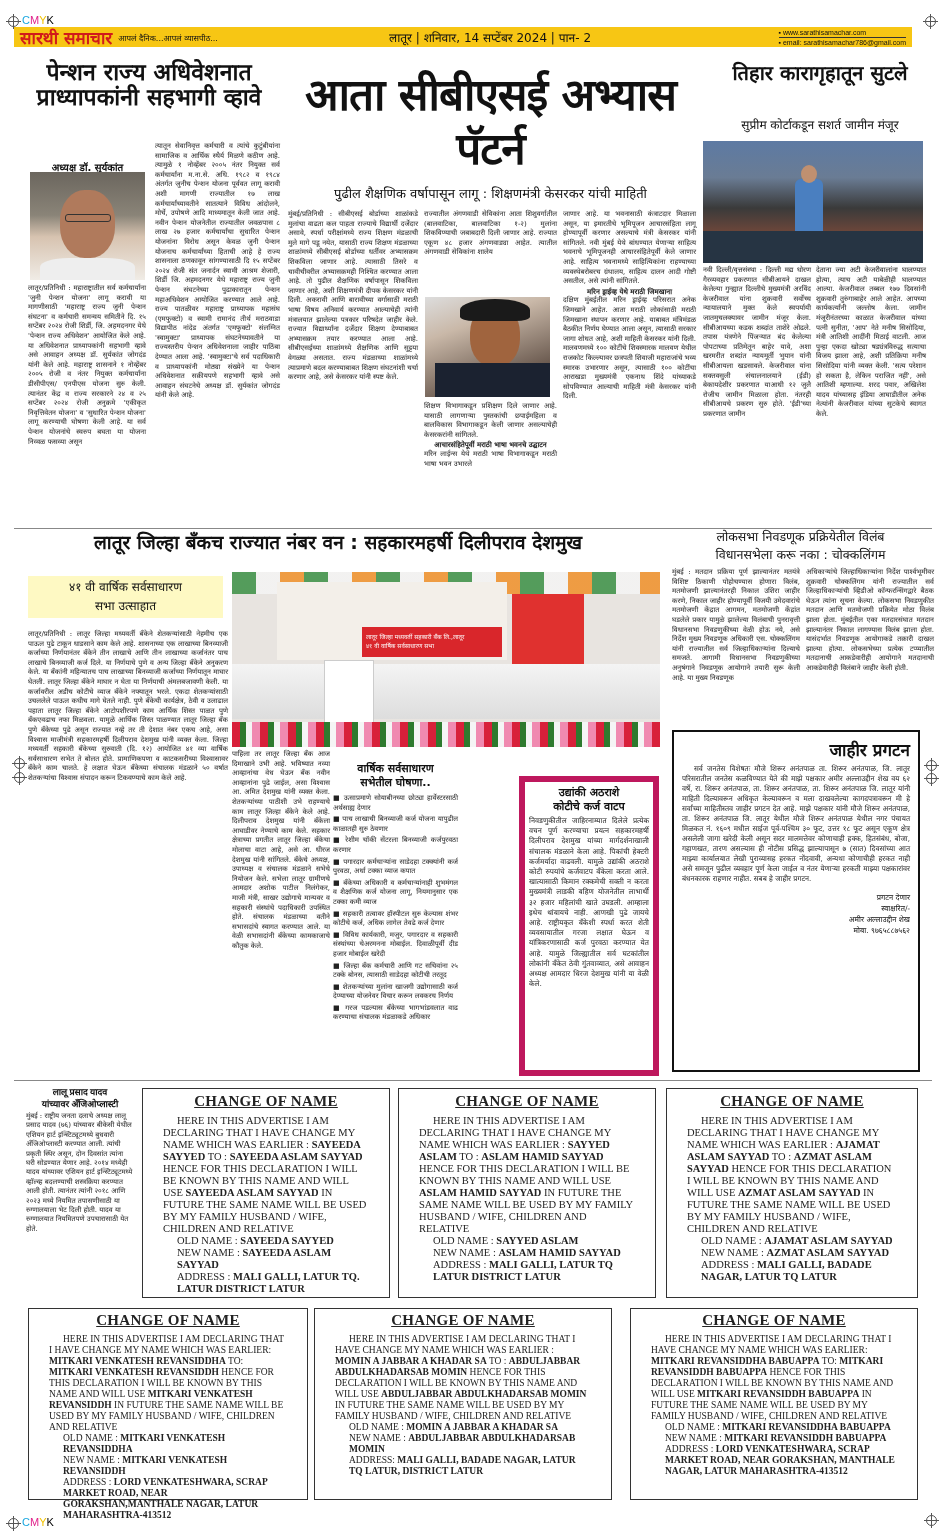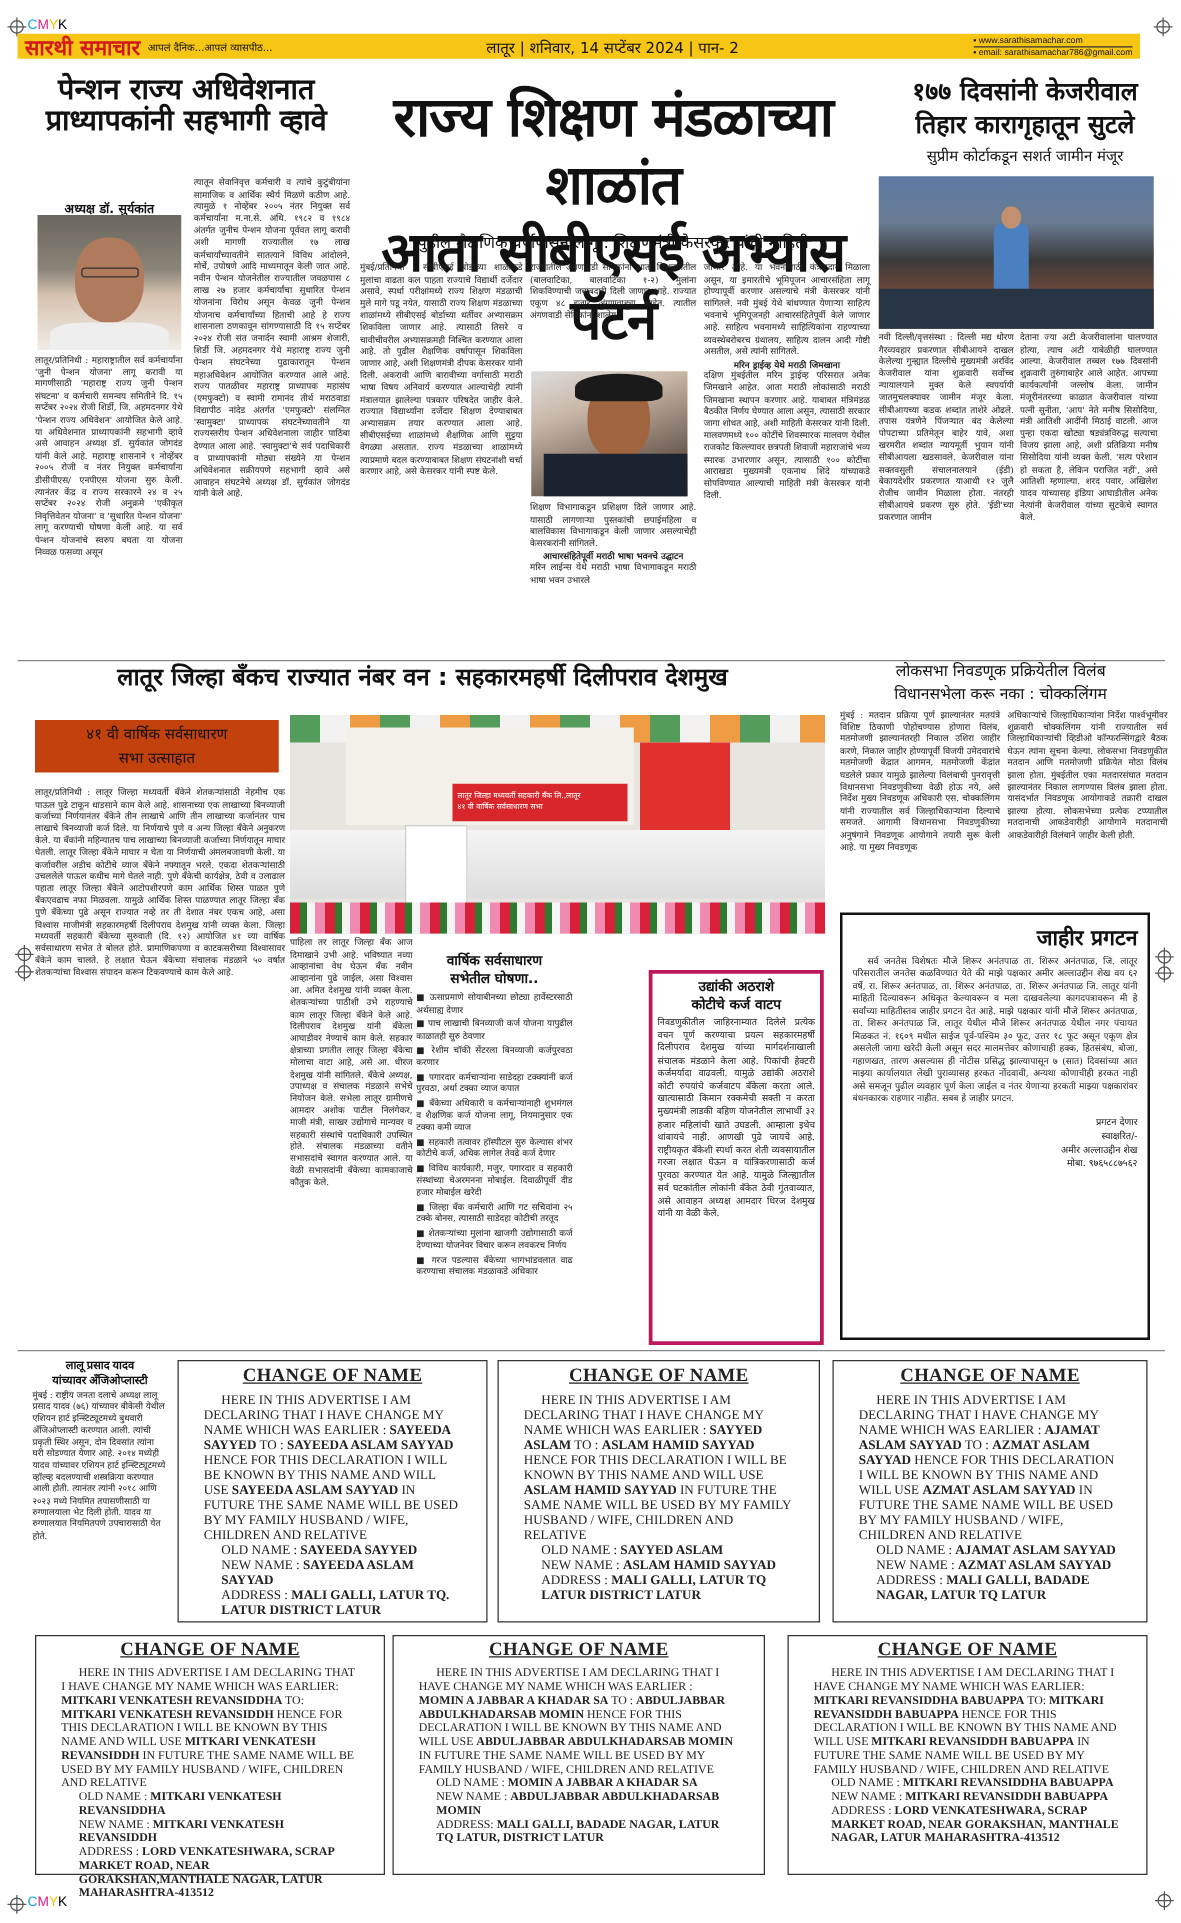--- a/index.html
+++ b/index.html
@@ -14,21 +14,21 @@
   .brand{color:#d11b1b;font-weight:bold;font-size:17px;font-family:"DejaVu Sans",sans-serif;margin-left:6px;}
   .tag{font-size:8px;margin-left:6px;font-family:"DejaVu Sans",sans-serif;}
   .dateline{position:absolute;left:375px;font-size:12px;font-family:"DejaVu Sans",sans-serif;}
   .contact{position:absolute;right:6px;top:1px;font-size:7px;font-family:"Liberation Sans",sans-serif;line-height:9px;}
   .contact div:first-child{border-bottom:1px solid #333;}
   .hl-black{font-family:"DejaVu Sans",sans-serif;font-weight:bold;line-height:1.1;text-align:center;}
   .body-text{font-size:7px;line-height:9.6px;text-align:justify;color:#222;font-family:"DejaVu Serif",serif;}
   .col{position:absolute;}
   .photo{position:absolute;overflow:hidden;}
   .rule{position:absolute;background:#888;height:1px;}
-  .boxed{position:absolute;border:3px solid #be185d;}
+  .boxed{position:absolute;border:6px solid #be185d;}
   .con{position:absolute;border:1.5px solid #333;padding:6px 20px;font-family:"Liberation Serif",serif;font-size:10.5px;line-height:12px;color:#222;}
   .con h4{text-align:center;text-decoration:underline;font-size:15px;font-weight:bold;margin-bottom:8px;letter-spacing:.3px;}
   .con p{text-indent:14px;}
   .con b{font-weight:bold;}
   .con .indent{padding-left:14px;}
   .bullets div{margin-bottom:2px;}
   .bullets div:before{content:"■ ";}
 </style>
 </head>
 <body>
@@ -59,21 +59,20 @@
 </div>
 <div class="photo" style="left:30px;top:172px;width:115px;height:108px;background:linear-gradient(180deg,#6b665e 0%,#8a8478 40%,#d7c3b0 60%,#f0ece6 100%);">
   <div style="position:absolute;left:30px;top:18px;width:55px;height:68px;border-radius:45%;background:#b07a5c;"></div>
   <div style="position:absolute;left:35px;top:42px;width:46px;height:8px;border:1.5px solid #333;border-radius:3px;"></div>
   <div style="position:absolute;left:10px;top:86px;width:95px;height:30px;background:#eee;border-radius:30% 30% 0 0;"></div>
 </div>
 <div class="col body-text" style="left:28px;top:284px;width:118px;">लातूर/प्रतिनिधी : महाराष्ट्रातील सर्व कर्मचार्यांना 'जुनी पेन्शन योजना' लागू करावी या मागणीसाठी 'महाराष्ट्र राज्य जुनी पेन्शन संघटना' व कर्मचारी समन्वय समितीने दि. १५ सप्टेंबर २०२४ रोजी शिर्डी, जि. अहमदनगर येथे 'पेन्शन राज्य अधिवेशन' आयोजित केले आहे. या अधिवेशनात प्राध्यापकांनी सहभागी व्हावे असे आवाहन अध्यक्ष डॉ. सुर्यकांत जोगदंड यांनी केले आहे. महाराष्ट्र शासनाने १ नोव्हेंबर २००५ रोजी व नंतर नियुक्त कर्मचार्यांना डीसीपीएस/ एनपीएस योजना सुरु केली. त्यानंतर केंद्र व राज्य सरकारने २४ व २५ सप्टेंबर २०२४ रोजी अनुक्रमे 'एकीकृत निवृत्तिवेतन योजना' व 'सुधारित पेन्शन योजना' लागू करण्याची घोषणा केली आहे. या सर्व पेन्शन योजनांचे स्वरुप बघता या योजना निव्वळ फसव्या असून</div>
 <div class="col body-text" style="left:155px;top:142px;width:125px;">त्यातून सेवानिवृत्त कर्मचारी व त्यांचे कुटुंबीयांना सामाजिक व आर्थिक स्थैर्य मिळणे कठीण आहे. त्यामुळे १ नोव्हेंबर २००५ नंतर नियुक्त सर्व कर्मचार्यांना म.ना.से. अधि. १९८२ व १९८४ अंतर्गत जुनीच पेन्शन योजना पूर्ववत लागू करावी अशी मागणी राज्यातील १७ लाख कर्मचार्यांच्यावतीने सातत्याने विविध आंदोलने, मोर्चे, उपोषणे आदि माध्यमातून केली जात आहे. नवीन पेन्शन योजनेतील राज्यातील जवळपास ८ लाख २७ हजार कर्मचार्यांचा सुधारित पेन्शन योजनांना विरोध असून केवळ जुनी पेन्शन योजनाच कर्मचार्यांच्या हिताची आहे हे राज्य शासनाला ठणकावून सांगण्यासाठी दि १५ सप्टेंबर २०२४ रोजी संत जनार्दन स्वामी आश्रम शेजारी, शिर्डी जि. अहमदनगर येथे महाराष्ट्र राज्य जुनी पेन्शन संघटनेच्या पुढाकारातून पेन्शन महाअधिवेशन आयोजित करण्यात आले आहे. राज्य पातळीवर महाराष्ट्र प्राध्यापक महासंघ (एमफुक्टो) व स्वामी रामानंद तीर्थ मराठवाडा विद्यापीठ नांदेड अंतर्गत 'एमफुक्टो' संलग्नित 'स्वामुक्टा' प्राध्यापक संघटनेच्यावतीने या राज्यस्तरीय पेन्शन अधिवेशनाला जाहीर पाठिंबा देण्यात आला आहे. 'स्वामुक्टा'चे सर्व पदाधिकारी व प्राध्यापकांनी मोठ्या संख्येने या पेन्शन अधिवेशनात सक्रीयपणे सहभागी व्हावे असे आवाहन संघटनेचे अध्यक्ष डॉ. सुर्यकांत जोगदंड यांनी केले आहे.</div>
 
 <div class="abs hl-black" style="left:288px;top:68px;width:405px;font-size:44px;line-height:54px;letter-spacing:-1px;">
-  <div>राज्य शिक्षण मंडळाच्या शाळांत</div>
   <div>आता सीबीएसई अभ्यास पॅटर्न</div>
 </div>
 <div class="abs" style="left:288px;top:184px;width:405px;text-align:center;font-family:'DejaVu Sans',sans-serif;font-size:13px;">पुढील शैक्षणिक वर्षापासून लागू : शिक्षणमंत्री केसरकर यांची माहिती</div>
 <div class="col body-text" style="left:288px;top:210px;width:130px;">मुंबई/प्रतिनिधी : सीबीएसई बोर्डाच्या शाळांकडे मुलांचा वाढता कल पाहता राज्याचे विद्यार्थी दर्जेदार असावे, स्पर्धा परीक्षांमध्ये राज्य शिक्षण मंडळाची मुले मागे पडू नयेत, यासाठी राज्य शिक्षण मंडळाच्या शाळांमध्ये सीबीएसई बोर्डाच्या धर्तीवर अभ्यासक्रम शिकविला जाणार आहे. त्यासाठी तिसरे व चावीचीवरील अभ्यासक्रमही निश्चित करण्यात आला आहे. तो पुढील शैक्षणिक वर्षापासून शिकविला जाणार आहे, अशी शिक्षणमंत्री दीपक केसरकर यांनी दिली. अकरावी आणि बारावीच्या वर्गासाठी मराठी भाषा विषय अनिवार्य करण्यात आल्याचेही त्यांनी मंत्रालयात झालेल्या पत्रकार परिषदेत जाहीर केले. राज्यात विद्यार्थ्यांना दर्जेदार शिक्षण देण्याबाबत अभ्यासक्रम तयार करण्यात आला आहे. सीबीएसईच्या शाळांमध्ये शैक्षणिक आणि सुट्टया वेगळ्या असतात. राज्य मंडळाच्या शाळांमध्ये त्याप्रमाणे बदल करण्याबाबत शिक्षण संघटनांशी चर्चा करणार आहे, असे केसरकर यांनी स्पष्ट केले.</div>
 <div class="col body-text" style="left:424px;top:210px;width:133px;">राज्यातील अंगणवाडी सेविकांना आता शिशुवर्गातील (बालवाटिका, बालवाटिका १-२) मुलांना शिकविण्याची जबाबदारी दिली जाणार आहे. राज्यात एकूण ४८ हजार अंगणवाड्या आहेत. त्यातील अंगणवाडी सेविकांना शालेय</div>
 <div class="photo" style="left:425px;top:297px;width:125px;height:100px;background:linear-gradient(160deg,#ddd 0%,#c9b8a8 30%,#3a2a22 100%);">
   <div style="position:absolute;left:45px;top:8px;width:50px;height:62px;border-radius:45%;background:#a0643e;"></div>
   <div style="position:absolute;left:35px;top:2px;width:70px;height:22px;border-radius:50% 50% 20% 20%;background:#1a1a1a;"></div>
   <div style="position:absolute;left:10px;top:66px;width:115px;height:40px;background:#1b2230;"></div>
 </div>
@@ -82,36 +81,35 @@
   <div style="font-weight:bold;text-align:center;">आचारसंहितेपूर्वी मराठी भाषा भवनचे उद्घाटन</div>
   <div>मरिन लाईन्स येथे मराठी भाषा विभागाकडून मराठी भाषा भवन उभारले</div>
 </div>
 <div class="col body-text" style="left:563px;top:210px;width:133px;">
   <div>जाणार आहे. या भवनासाठी कंत्राटदार मिळाला असून, या इमारतीचे भूमिपूजन आचारसंहिता लागू होण्यापूर्वी करणार असल्याचे मंत्री केसरकर यांनी सांगितले. नवी मुंबई येथे बांधण्यात येणाऱ्या साहित्य भवनाचे भूमिपूजनही आचारसंहितेपूर्वी केले जाणार आहे. साहित्य भवनामध्ये साहित्यिकांना राहण्याच्या व्यवस्थेबरोबरच ग्रंथालय, साहित्य दालन आदी गोष्टी असतील, असे त्यांनी सांगितले.</div>
   <div style="font-weight:bold;text-align:center;">मरिन ड्राईव्ह येथे मराठी जिमखाना</div>
   <div>दक्षिण मुंबईतील मरिन ड्राईव्ह परिसरात अनेक जिमखाने आहेत. आता मराठी लोकांसाठी मराठी जिमखाना स्थापन करणार आहे. याबाबत मंत्रिमंडळ बैठकीत निर्णय घेण्यात आला असून, त्यासाठी सरकार जागा शोधत आहे, अशी माहिती केसरकर यांनी दिली. मालवणमध्ये १०० कोटींचे शिवस्मारक मालवण येथील राजकोट किल्ल्यावर छत्रपती शिवाजी महाराजांचे भव्य स्मारक उभारणार असून, त्यासाठी १०० कोटींचा आराखडा मुख्यमंत्री एकनाथ शिंदे यांच्याकडे सोपविण्यात आल्याची माहिती मंत्री केसरकर यांनी दिली.</div>
 </div>
 
 <div class="abs hl-black" style="left:700px;top:60px;width:240px;font-size:20px;line-height:26px;">
-  <div>१७७ दिवसांनी केजरीवाल</div>
   <div>तिहार कारागृहातून सुटले</div>
 </div>
 <div class="abs" style="left:700px;top:116px;width:240px;text-align:center;font-family:'DejaVu Sans',sans-serif;font-size:12px;">सुप्रीम कोर्टाकडून सशर्त जामीन मंजूर</div>
 <div class="photo" style="left:703px;top:141px;width:220px;height:122px;background:linear-gradient(180deg,#5d7aa3 0%,#6a7c94 30%,#3a3a3a 55%,#7a4a3a 80%,#2b2b2b 100%);">
   <div style="position:absolute;left:92px;top:38px;width:28px;height:60px;background:#4a7fc0;border-radius:6px;"></div>
   <div style="position:absolute;left:98px;top:24px;width:16px;height:18px;background:#c09070;border-radius:50%;"></div>
   <div style="position:absolute;left:0;top:90px;width:220px;height:32px;background:#263443;"></div>
 </div>
 <div class="col body-text" style="left:703px;top:266px;width:108px;">नवी दिल्ली/वृत्तसंस्था : दिल्ली मद्य धोरण गैरव्यवहार प्रकरणात सीबीआयने दाखल केलेल्या गुन्ह्यात दिल्लीचे मुख्यमंत्री अरविंद केजरीवाल यांना शुक्रवारी सर्वोच्च न्यायालयाने मुक्त केले स्वपर्यायी जातमुचलक्यावर जामीन मंजूर केला. सीबीआयच्या कडक शब्दांत ताशेरे ओढले. तपास यंत्रणेने पिंजऱ्यात बंद केलेल्या पोपटाच्या प्रतिमेतून बाहेर यावे, अशा खरमरीत शब्दांत न्यायमूर्ती भुयान यांनी सीबीआयला खडसावले. केजरीवाल यांना सक्तवसुली संचालनालयाने (ईडी) बेकायदेशीर प्रकरणात याआधी १२ जुलै रोजीच जामीन मिळाला होता. नंतरही सीबीआयचे प्रकरण सुरु होते. 'ईडी'च्या प्रकरणात जामीन</div>
 <div class="col body-text" style="left:816px;top:266px;width:110px;">देताना ज्या अटी केजरीवालांना घालण्यात होत्या, त्याच अटी याबेळीही घालण्यात आल्या. केजरीवाल तब्बल १७७ दिवसांनी शुक्रवारी तुरुंगाबाहेर आले आहेत. आपच्या कार्यकर्त्यांनी जल्लोष केला. जामीन मंजूरीनंतरच्या काळात केजरीवाल यांच्या पत्नी सुनीता, 'आप' नेते मनीष सिसोदिया, मंत्री आतिशी आदींनी मिठाई वाटली. आज पुन्हा एकदा खोट्या षड्यंत्रविरुद्ध सत्याचा विजय झाला आहे, अशी प्रतिक्रिया मनीष सिसोदिया यांनी व्यक्त केली. 'सत्य परेशान हो सकता है, लेकिन पराजित नहीं', असे आतिशी म्हणाल्या. शरद पवार, अखिलेश यादव यांच्यासह इंडिया आघाडीतील अनेक नेत्यांनी केजरीवाल यांच्या सुटकेचे स्वागत केले.</div>
 
 <div class="rule" style="left:14px;top:528px;width:918px;"></div>
 
 <div class="abs hl-black" style="left:18px;top:532px;width:640px;font-size:19px;text-align:center;white-space:nowrap;">लातूर जिल्हा बँकच राज्यात नंबर वन : सहकारमहर्षी दिलीपराव देशमुख</div>
-<div class="abs" style="left:28px;top:576px;width:195px;height:42px;background:#c2410c;text-align:center;font-family:'DejaVu Sans',sans-serif;font-size:12px;line-height:19px;padding-top:2px;">
+<div class="abs" style="left:28px;top:576px;width:195px;height:42px;background:#fef9c3;text-align:center;font-family:'DejaVu Sans',sans-serif;font-size:12px;line-height:19px;padding-top:2px;">
   <div>४१ वी वार्षिक सर्वसाधारण</div>
   <div>सभा उत्साहात</div>
 </div>
 <div class="col body-text" style="left:28px;top:630px;width:200px;">लातूर/प्रतिनिधी : लातूर जिल्हा मध्यवर्ती बँकेने शेतकऱ्यांसाठी नेहमीच एक पाऊल पुढे टाकून धाडसाने काम केले आहे. शासनाच्या एक लाखाच्या बिनव्याजी कर्जाच्या निर्णयानंतर बँकेने तीन लाखाचे आणि तीन लाखाच्या कर्जानंतर पाच लाखाचे बिनव्याजी कर्ज दिले. या निर्णयाचे पुणे व अन्य जिल्हा बँकेने अनुकरण केले. या बँकांनी महिन्यातच पाच लाखाच्या बिनव्याजी कर्जाच्या निर्णयातून माघार घेतली. लातूर जिल्हा बँकेने माघार न घेता या निर्णयाची अंमलबजावणी केली. या कर्जावरील अडीच कोटीचे व्याज बँकेने नफ्यातून भरले. एकदा शेतकऱ्यांसाठी उचललेले पाऊल कधीच मागे घेतले नाही. पुणे बँकेची कार्यक्षेत्र, ठेवी व उलाढाल पहाता लातूर जिल्हा बँकेने आटोपशीरपणे काम आर्थिक शिस्त पाळत पुणे बँकएवढाच नफा मिळवला. यामुळे आर्थिक शिस्त पाळण्यात लातूर जिल्हा बँक पुणे बँकेच्या पुढे असून राज्यात नव्हे तर ती देशात नंबर एकच आहे, असा विश्वास माजीमंत्री सहकारमहर्षी दिलीपराव देशमुख यांनी व्यक्त केला. जिल्हा मध्यवर्ती सहकारी बँकेच्या सुरुवाती (दि. १२) आयोजित ४१ व्या वार्षिक सर्वसाधारण सभेत ते बोलत होते. प्रामाणिकपणा व काटकसरीच्या विश्वासावर बँकेने काम चालते. हे लक्षात घेऊन बँकेच्या संचालक मंडळाने ५० वर्षात शेतकऱ्यांचा विश्वास संपादन करून टिकवण्याचे काम केले आहे.</div>
 
 <div class="photo" style="left:232px;top:572px;width:428px;height:175px;background:#e8e4e0;">
   <div style="position:absolute;left:0;top:0;width:428px;height:22px;background:repeating-linear-gradient(90deg,#2f8a3a 0 24px,#f5f5f5 24px 48px,#f08a1c 48px 72px);opacity:.8;"></div>
   <div style="position:absolute;left:45px;top:10px;width:230px;height:78px;background:#f3efe9;"></div>
   <div style="position:absolute;left:130px;top:55px;width:140px;height:30px;background:#d9262b;color:#fff;font-family:'DejaVu Sans',sans-serif;font-size:6px;padding:5px 4px;line-height:9px;">
     <div>लातूर जिल्हा मध्यवर्ती सहकारी बँक लि.,लातूर</div>

